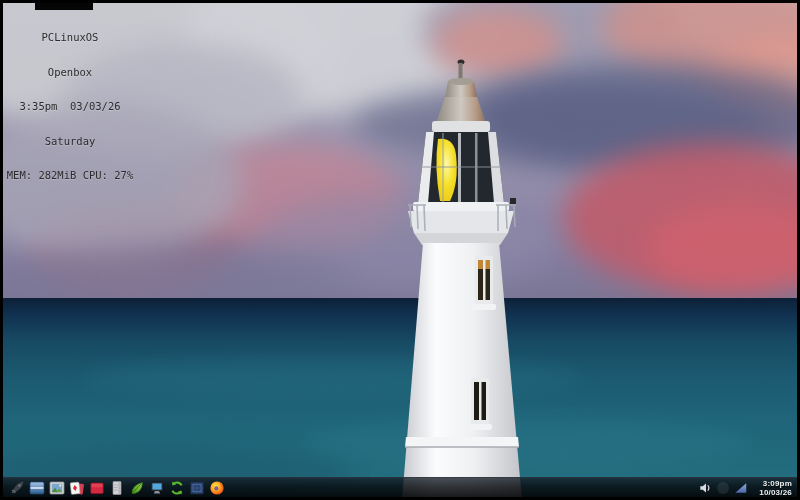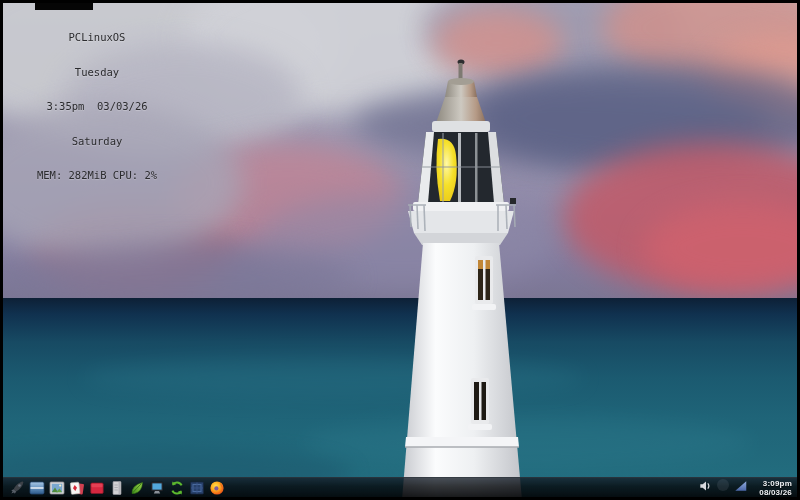--- a/index.html
+++ b/index.html
@@ -19,35 +19,35 @@
   .sea{position:absolute;left:0;top:295px;width:794px;height:199px;overflow:hidden;
     background:linear-gradient(180deg,#0d2036 0%,#10314f 8%,#174a63 22%,#1b5a70 40%,#1f6478 60%,#226b7d 85%,#247083 100%);}
   .sea-streak{position:absolute;border-radius:50%;filter:blur(10px);}
   
   .lighthouse{position:absolute;left:377px;top:52px;width:170px;height:445px;}
   
   .conky{
     position:absolute;left:2px;top:6px;width:130px;
     font-family:"DejaVu Sans Mono","Liberation Mono",monospace;
     font-size:10.5px;line-height:11.5px;color:#2b2b2e;text-align:center;
-    text-shadow:0 1px 1px rgba(255,255,255,0.28);white-space:pre;margin-left:27px;
+    text-shadow:0 1px 1px rgba(255,255,255,0.28);white-space:pre;
   }
   .top-strip{position:absolute;left:32px;top:0;width:58px;height:7px;background:#050505;}
   
   .taskbar{
     position:absolute;left:0;bottom:0;width:794px;height:20px;
     background:linear-gradient(180deg,rgba(22,30,40,0.78) 0%,rgba(6,9,13,0.82) 45%,rgba(2,3,5,0.9) 100%);
     border-top:1px solid rgba(120,140,160,0.3);
     display:flex;align-items:center;justify-content:space-between;
     box-sizing:border-box;
   }
   .launchers{display:flex;align-items:center;gap:2px;padding-left:5px;}
   .launcher{width:18px;height:18px;display:flex;align-items:center;justify-content:center;cursor:pointer;}
   .launcher svg{width:16px;height:16px;display:block;}
-  .tray{display:flex;align-items:flex-start;gap:4px;padding-right:5px;}
+  .tray{display:flex;align-items:center;gap:4px;padding-right:5px;}
   .tray-icon{width:15px;height:15px;display:flex;align-items:center;justify-content:center;}
   .tray-icon svg{width:14px;height:14px;display:block;}
   .dim-dot{width:12px;height:12px;border-radius:50%;background:rgba(170,185,200,0.12);}
   .clock{
     text-align:right;color:#eef1f4;font-size:8px;font-weight:bold;line-height:9px;
     text-shadow:0 1px 1px rgba(0,0,0,0.8);letter-spacing:0.2px;min-width:40px;
   }
 </style>
 </head>
 <body>
@@ -146,24 +146,24 @@
       <rect x="92" y="249" width="24" height="6" rx="2" fill="#f2f3f5"></rect>
 
       <rect x="91" y="323" width="18" height="46" rx="2" fill="#e9eaec"></rect>
       <rect x="94" y="327" width="12" height="38" fill="#1e1a14"></rect>
       <rect x="99" y="327" width="2.5" height="38" fill="#e9eaec"></rect>
       <rect x="88" y="369" width="24" height="6" rx="2" fill="#f2f3f5"></rect>
     </svg>
 
     <div class="conky">
       <div>PCLinuxOS</div>
-      <div>Tuesday</div>
+      <div>Openbox</div>
       <div>3:35pm  03/03/26</div>
       <div>Saturday</div>
-      <div>MEM: 282MiB CPU: 2%</div>
+      <div>MEM: 282MiB CPU: 27%</div>
     </div>
 
     <div class="top-strip"></div>
 
     <div class="taskbar">
       <div class="launchers">
 
         <div class="launcher">
           <svg viewBox="0 0 16 16">
             <path d="M13.8,1.6 C10.2,2.2 6.4,5.4 4.6,9.2 L7.2,11.6 C11,9.6 13.8,6 14.4,2.2 Z" fill="#3d4248"></path>
@@ -292,19 +292,19 @@
                 <linearGradient id="nsG" x1="0" y1="0" x2="0" y2="1">
               <stop offset="0" stop-color="#93aede"></stop>
                   <stop offset="1" stop-color="#4a66a8"></stop>
                 </linearGradient>
               </defs>
             <path d="M1.5,13.5 L14,13.5 L14,2.5 Z" fill="url(#nsG)"></path>
           </svg>
         </div>
         <div class="clock">
           <div>3:09pm</div>
-          <div>08/03/26</div>
+          <div>10/03/26</div>
         </div>
       </div>
     </div>
 
   </div>
 </div>
 
 </body></html>

